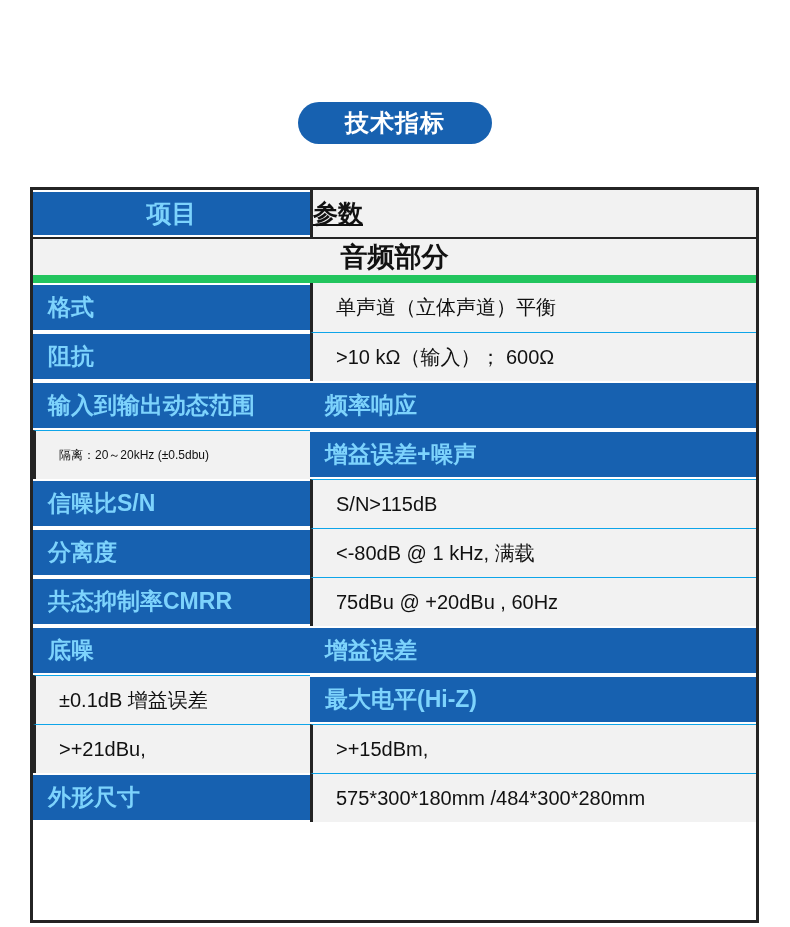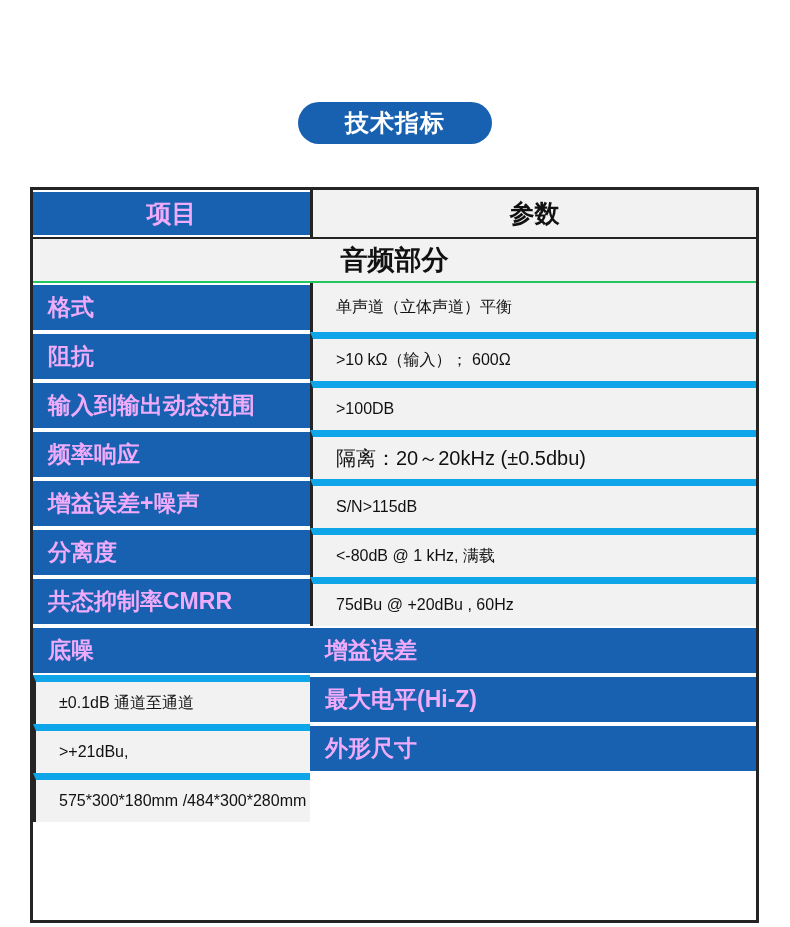--- a/index.html
+++ b/index.html
@@ -46,57 +46,57 @@
     background: #ffffff;
   }
   .cell {
     box-sizing: border-box;
     display: flex;
     align-items: center;
     overflow: hidden;
   }
   .cell-label {
     background: #1761B0;
-    color: #f0abfc;
+    color: #7dd3fc;
     font-weight: 700;
     font-size: 23px;
     padding-left: 15px;
     box-shadow: inset 0 2px 0 #ffffff, inset 0 -2px 0 #ffffff;
   }
   .cell-value {
     background: #F2F2F2;
     color: #111111;
-    font-size: 16px;
+    font-size: 20px;
     padding-left: 23px;
     border-left: 3px solid #242424;
   }
-  .cell-value.small { font-size: 20px; }
+  .cell-value.small { font-size: 12px; }
   .hdr-item {
     justify-content: center;
     padding-left: 0;
     font-size: 25px;
   }
   .hdr-param {
-    justify-content: center;
     padding-left: 0;
     font-weight: 700;
     font-size: 25px;
+    text-decoration: underline;
   }
   .section-cell {
     grid-column: 1 / 3;
     background: #F2F2F2;
     color: #111111;
     font-weight: 700;
     font-size: 27px;
     justify-content: center;
     border-top: 2px solid #242424;
-    border-bottom: 2px solid #22c55e;
+    border-bottom: 8px solid #22c55e;
   }
   
-  .sep { border-top: 7px solid #0ea5e9; }
+  .sep { border-top: 1px solid #0ea5e9; }
 </style>
 </head>
 <body>
 
 <div class="page">
 
   <div class="badge">
     <span>技术指标</span>
   </div>
 
@@ -123,35 +123,35 @@
     <div class="cell cell-label">
       <span>阻抗</span>
     </div>
     <div class="cell cell-value sep">
       <span>&gt;10 kΩ（输入）； 600Ω</span>
     </div>
 
     <div class="cell cell-label">
       <span>输入到输出动态范围</span>
     </div>
-    <div class="cell cell-value sep">
-      <span>&gt;100DB</span>
-    </div>
 
     <div class="cell cell-label">
       <span>频率响应</span>
     </div>
     <div class="cell cell-value sep small">
       <span>隔离：20～20kHz (±0.5dbu)</span>
     </div>
 
     <div class="cell cell-label">
       <span>增益误差+噪声</span>
     </div>
 
+    <div class="cell cell-label">
+      <span>信噪比S/N</span>
+    </div>
     <div class="cell cell-value sep">
       <span>S/N&gt;115dB</span>
     </div>
 
     <div class="cell cell-label">
       <span>分离度</span>
     </div>
     <div class="cell cell-value sep">
       <span>&lt;-80dB @ 1 kHz, 满载</span>
     </div>
@@ -164,30 +164,33 @@
     </div>
 
     <div class="cell cell-label">
       <span>底噪</span>
     </div>
 
     <div class="cell cell-label">
       <span>增益误差</span>
     </div>
     <div class="cell cell-value sep">
-      <span>±0.1dB 通道至通道</span>
+      <span>±0.1dB 增益误差</span>
     </div>
 
     <div class="cell cell-label">
       <span>最大电平(Hi-Z)</span>
     </div>
     <div class="cell cell-value sep">
       <span>&gt;+21dBu,</span>
     </div>
 
+    <div class="cell cell-value sep">
+      <span>&gt;+15dBm,</span>
+    </div>
 
     <div class="cell cell-label">
       <span>外形尺寸</span>
     </div>
     <div class="cell cell-value sep">
       <span>575*300*180mm /484*300*280mm</span>
     </div>
 
   </div>
 </div>

